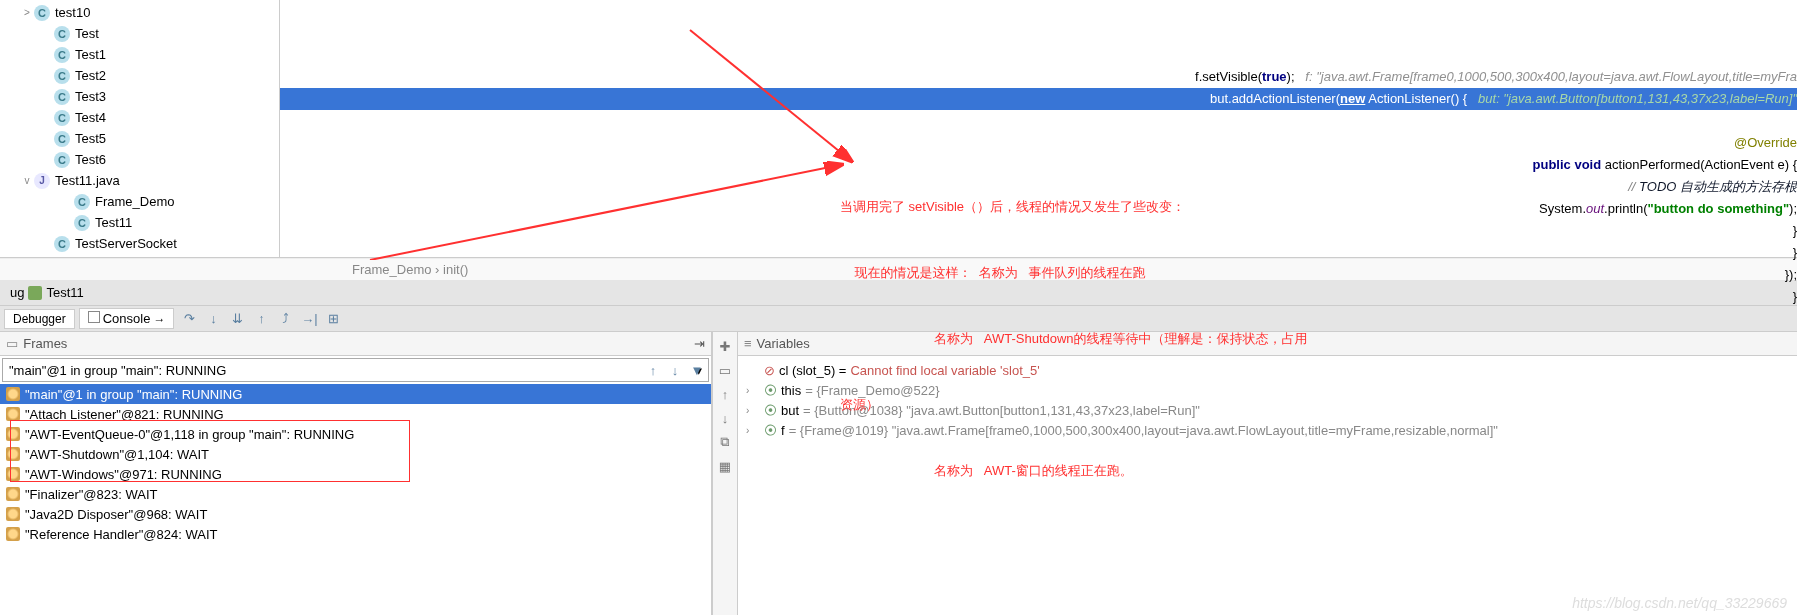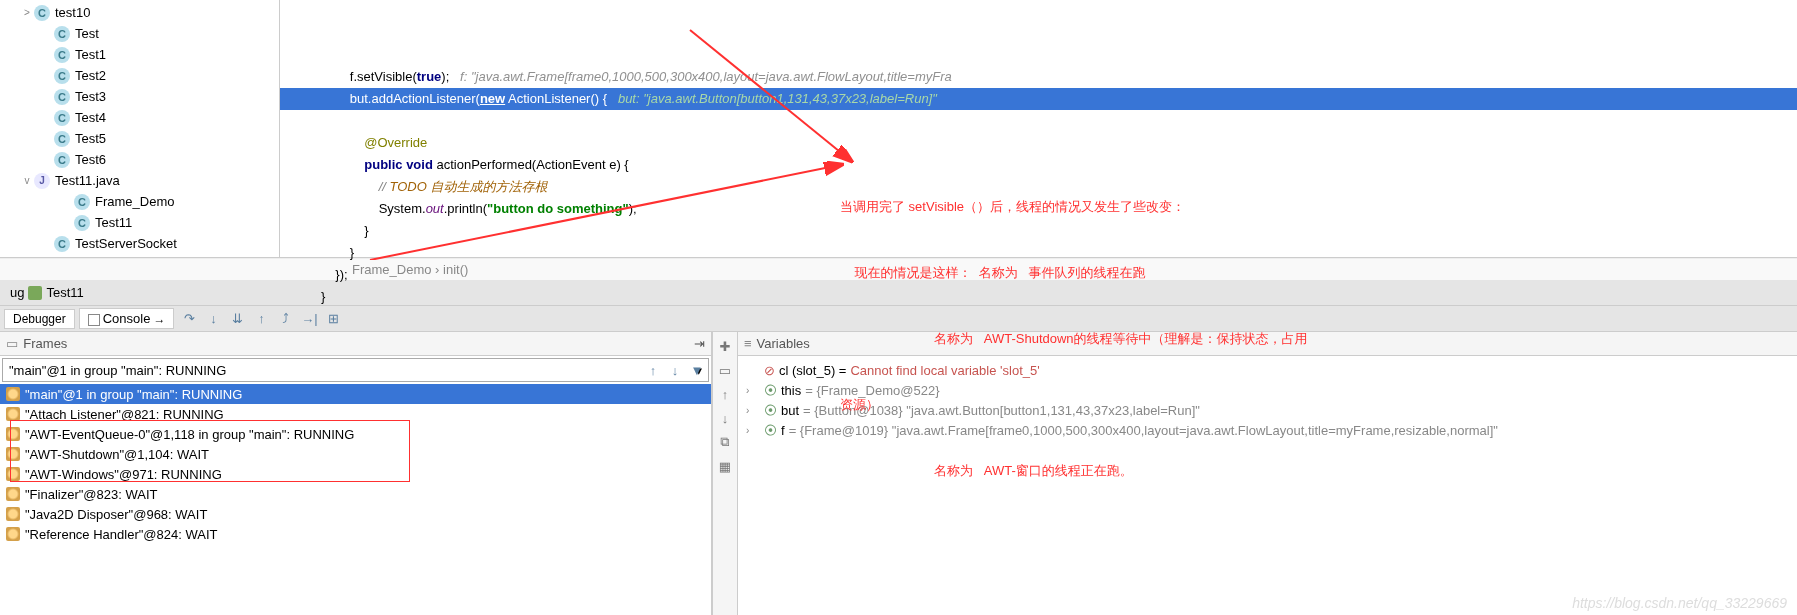--- a/index.html
+++ b/index.html
@@ -11,26 +11,26 @@
 .tree-item.l2 { padding-left: 60px; }
 .chev { width: 14px; text-align: center; color: #888; font-size: 10px; }
 .cicon { width: 16px; height: 16px; border-radius: 50%; background: #b8dfec; color: #3a7a8a; display: flex; align-items: center; justify-content: center; font-size: 11px; font-weight: bold; margin-right: 5px; }
 .jicon { width: 16px; height: 16px; border-radius: 50%; background: #e8e8ff; color: #5858a5; display: flex; align-items: center; justify-content: center; font-size: 10px; font-weight: bold; margin-right: 5px; }
 .editor { flex: 1; display: flex; position: relative; background: #fff; }
 .gutter { width: 60px; background: #f5f5f5; border-right: 1px solid #ddd; color: #999; text-align: right; padding-right: 18px; line-height: 22px; font-family: Consolas, monospace; }
 .gutter .ln { height: 22px; position: relative; }
 .gutter .bp::before { content: ""; position: absolute; left: 4px; top: 5px; width: 12px; height: 12px; background: #c75450; border-radius: 50%; }
 .gutter .over::after { content: "↻"; position: absolute; right: 2px; top: 0; color: #6b9a6b; font-size: 12px; }
 .code { flex: 1; font-family: Consolas, monospace; line-height: 22px; white-space: pre; position: relative; }
-.cl { height: 22px; padding-left: 12px; }
+.cl { height: 22px; padding-left: 12px; text-align: right; }
 .cl.hl { background: #3875d6; color: #fff; }
 .kw { color: #000080; font-weight: bold; }
 .str { color: #008000; font-weight: bold; }
 .cm { color: #808080; font-style: italic; }
-.cm2 { color: #a16207; font-style: italic; }
+.cm2 { color: #0f172a; font-style: italic; }
 .ann { color: #808000; }
 .hl .kw, .hl .str, .hl .cm2 { color: #fff; text-decoration: underline; }
 .hl .ihint { color: #a8d8a8; font-style: italic; }
 .ihint { color: #909090; font-style: italic; }
 .fold { height: 22px; background: #f9f9f9; border-top: 1px solid #eee; padding-left: 12px; color: #888; font-size: 12px; display: flex; align-items: center; }
 .annotation-red { color: #ff3030; font-family: SimSun, serif; font-size: 14px; line-height: 22px; }
 .ann-box { position: absolute; left: 560px; top: 152px; width: 720px; }
 .arrow-svg { position: absolute; pointer-events: none; }
 .mid-bar { height: 26px; background: #e5e5e5; border-bottom: 1px solid #ccc; display: flex; align-items: center; padding-left: 4px; }
 .mid-bar .tab { padding: 2px 8px; border: 1px solid #ccc; background: #fff; margin-right: 2px; cursor: pointer; font-size: 12px; }
@@ -160,21 +160,21 @@
   <span class="debug-tab-label">
     <span>ug</span>
     <span class="bugico"></span>
     <span>Test11</span>
   </span>
 </div>
 
 <div class="mid-bar">
   <div class="mid-bar-left">
     <span class="tab">Debugger</span>
-    <span class="tab" style="display:flex;align-items:flex-end;gap:3px"><span style="width:12px;height:12px;border:1px solid #888;display:inline-block"></span><span>Console</span> →</span>
+    <span class="tab" style="display:flex;align-items:flex-start;gap:3px"><span style="width:12px;height:12px;border:1px solid #888;display:inline-block"></span><span>Console</span> →</span>
     <span class="icn">↷</span>
     <span class="icn">↓</span>
     <span class="icn">⇊</span>
     <span class="icn">↑</span>
     <span class="icn">⤴</span>
     <span class="icn">→|</span>
     <span class="icn">⊞</span>
   </div>
 </div>
 

